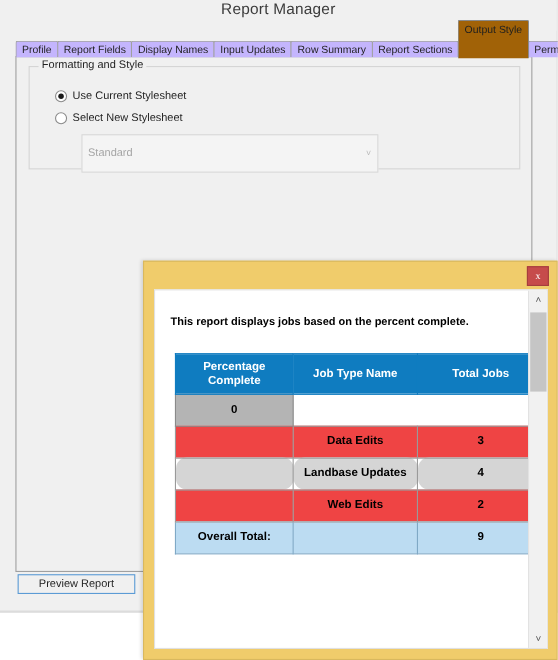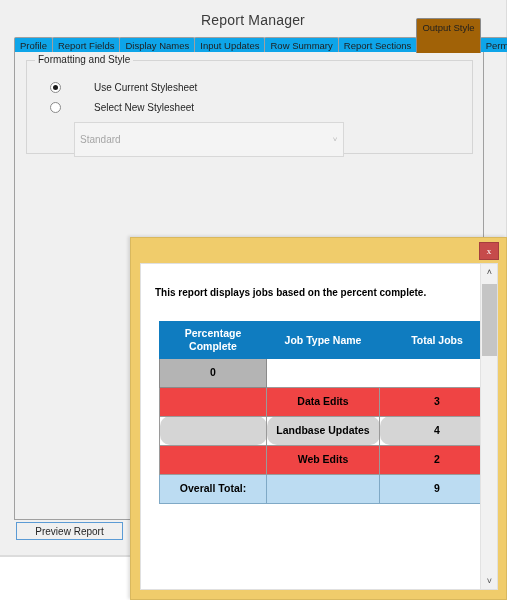--- a/index.html
+++ b/index.html
@@ -31,21 +31,21 @@
     border-bottom: 2px solid #dcdcdc;
     box-sizing: border-box;
   }
 
   .rm-titlebar {
     position: absolute;
     left: 0; top: 0;
     width: 100%;
     height: 28px;
     display: flex;
-    align-items: flex-end;
+    align-items: flex-start;
     justify-content: center;
     background: #f0f0f0;
   }
   .rm-title {
     font-size: 14px;
     color: #3b3b3b;
     letter-spacing: 0.2px;
   }
 
   
@@ -59,21 +59,21 @@
     align-items: flex-end;
     z-index: 5;
   }
   .tab {
     height: 15px;
     line-height: 15px;
     padding: 0 5px;
     margin-right: -1px;
     font-size: 9.5px;
     color: #1f1f1f;
-    background: #0ea5e9;
+    background: #c4b5fd;
     border: 1px solid #a0a0a0;
     border-bottom: none;
     border-radius: 2px 2px 0 0;
     white-space: nowrap;
     box-sizing: border-box;
   }
   .tab.active {
     background: #a16207;
     height: 35px;
     line-height: 17px;
@@ -114,21 +114,20 @@
     font-size: 10px;
     color: #1f1f1f;
   }
 
   .radio-row {
     position: absolute;
     display: flex;
     align-items: center;
     font-size: 10px;
     color: #1f1f1f;
-    gap: 28px;
   }
   .radio-row.r1 { left: 23px; top: 21px; }
   .radio-row.r2 { left: 23px; top: 41px; }
 
   .radio {
     width: 11px;
     height: 11px;
     border-radius: 50%;
     border: 1px solid #8a8a8a;
     background: #ffffff;

